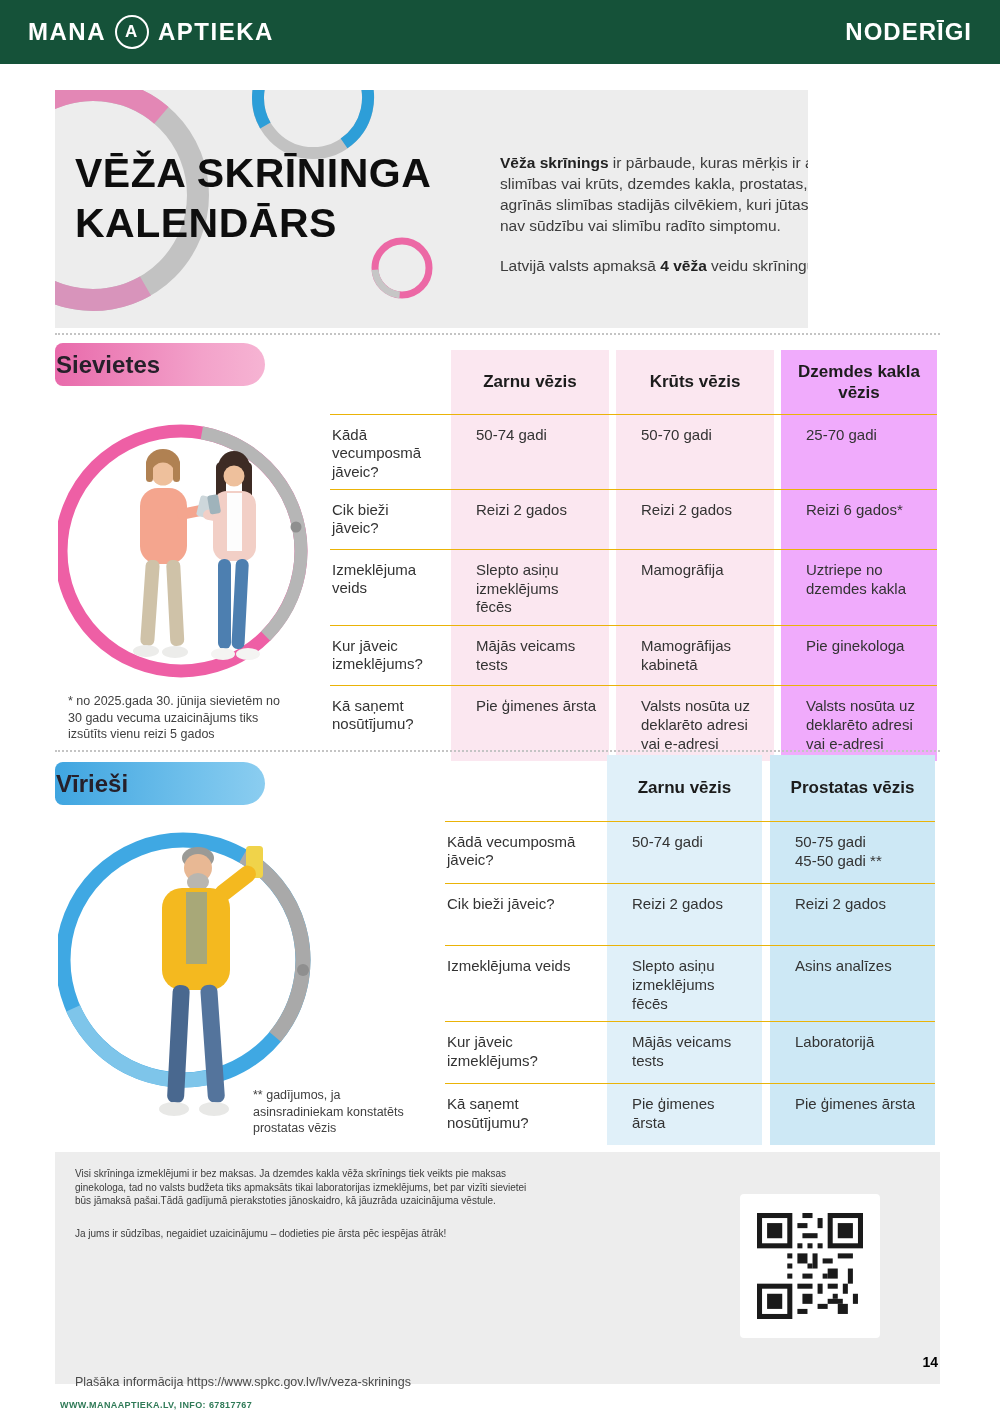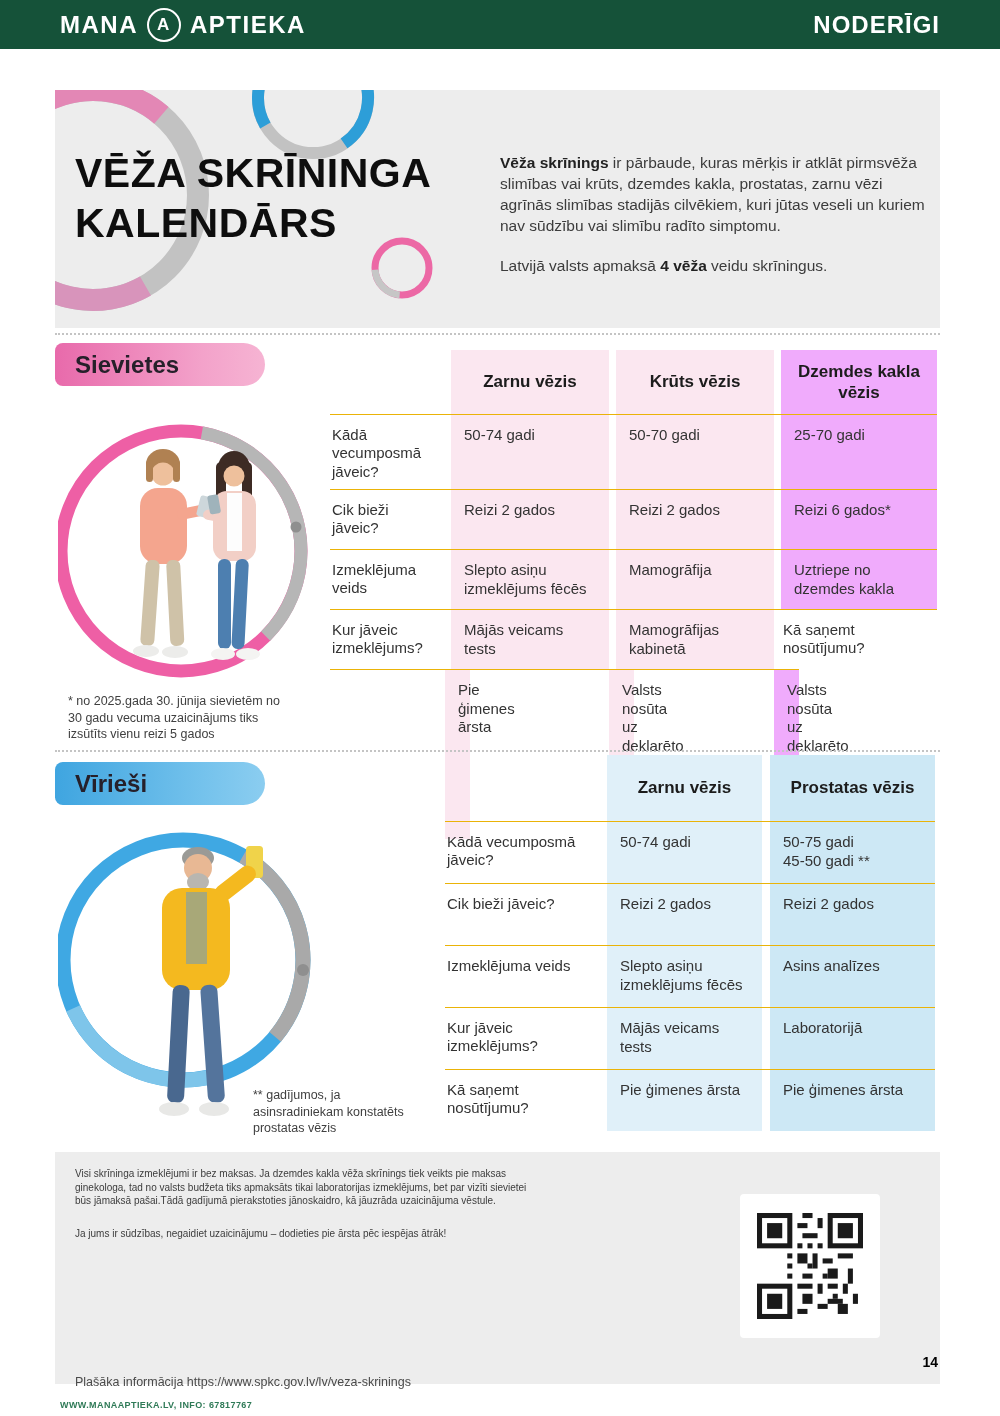--- a/index.html
+++ b/index.html
@@ -1,42 +1,42 @@
 <!DOCTYPE html>
 <html><head>
 <meta charset="utf-8">
 <style>
   html,body{margin:0;padding:0;background:#fff;}
   .page{position:relative;width:1000px;height:1416px;background:#fff;overflow:hidden;
         font-family:"Liberation Sans","DejaVu Sans",sans-serif;color:#3c3c3c;}
 
   
-  .topbar{position:absolute;left:0;top:0;width:1000px;height:49px;background:#155239;
-          display:flex;align-items:center;justify-content:space-between;padding:0 60px;box-sizing:border-box;}
+  .topbar{position:absolute;left:0;top:0;width:1000px;height:64px;background:#155239;
+          display:flex;align-items:center;justify-content:space-between;padding:0 28px;box-sizing:border-box;}
   .brand{display:flex;align-items:center;gap:9px;color:#fff;font-weight:bold;
          font-size:24px;letter-spacing:1.5px;}
   .logo-a{width:30px;height:30px;border:2.5px solid #fff;border-radius:50%;
           display:flex;align-items:center;justify-content:center;font-size:17px;font-weight:bold;color:#fff;}
   .corner{color:#fff;font-weight:bold;font-size:24px;letter-spacing:1px;}
 
   
-  .hero{position:absolute;left:55px;top:90px;width:885px;height:238px;background:#ededed;overflow:hidden;}
+  .hero{position:absolute;left:55px;top:90px;width:753px;height:238px;background:#ededed;overflow:hidden;}
   .hero svg.ring{position:absolute;}
   .hero-title{position:absolute;left:20px;top:58px;font-size:41px;line-height:1.22;font-weight:bold;
               color:#0e0e0e;letter-spacing:0.5px;z-index:2;}
   .hero-text{position:absolute;left:445px;top:62px;width:430px;font-size:15.5px;line-height:1.36;color:#3c3c3c;z-index:2;}
   .hero-text .p2{margin-top:19px;}
   b.lead{color:#222;}
 
   
   .dotted{position:absolute;left:55px;width:885px;border-top:2px dotted #c4c4c4;}
 
   
   .pill{position:absolute;left:55px;width:210px;height:43px;display:flex;align-items:center;
-        padding-left:20px;box-sizing:border-box;font-size:24px;font-weight:bold;color:#26202a;
+        padding-left:1px;box-sizing:border-box;font-size:24px;font-weight:bold;color:#26202a;
         border-radius:8px 22px 22px 8px;}
   .pill-w{top:343px;background:linear-gradient(90deg,#e86aab 0%,#f3a2ca 70%,#f6b4d3 100%);}
   .pill-m{top:762px;background:linear-gradient(90deg,#3fa5e0 0%,#74c2ec 70%,#8bcdf0 100%);}
 
   
   .figure{position:absolute;}
   .fig-w{left:58px;top:392px;width:278px;height:312px;}
   .fig-m{left:58px;top:810px;width:285px;height:335px;}
 
   .footnote{position:absolute;font-size:12.5px;line-height:1.32;color:#404040;}
@@ -46,21 +46,21 @@
   
   .ctable{position:absolute;display:grid;}
   .wtable{left:330px;top:350px;width:607px;grid-template-columns:115px 6px 158px 7px 158px 7px 156px;
           grid-auto-rows:minmax(60px,auto);}
   .mtable{left:445px;top:755px;width:490px;grid-template-columns:155px 7px 155px 8px 165px;
           grid-auto-rows:minmax(62px,auto);}
   .hdr{display:flex;align-items:center;justify-content:center;text-align:center;
        font-weight:bold;font-size:17px;color:#1c1c1c;line-height:1.25;padding:6px 8px;box-sizing:border-box;}
   .wtable .hdr{min-height:64px;} .mtable .hdr{min-height:66px;}
   .lbl{font-size:15px;color:#333;line-height:1.22;padding:11px 6px 8px 2px;box-sizing:border-box;}
-  .val{font-size:15px;color:#333;line-height:1.25;padding:11px 12px 8px 13px;box-sizing:border-box;white-space:pre-line;}
+  .val{font-size:15px;color:#333;line-height:1.25;padding:11px 12px 8px 25px;box-sizing:border-box;white-space:pre-line;}
   .pink1{background:#fbe7f0;} .pink2{background:#f0abfc;}
   .blue1{background:#e0f0f9;} .blue2{background:#cde8f5;}
   .bt{border-top:1px solid #eab308;}
 
   
   .infobox{position:absolute;left:55px;top:1152px;width:885px;height:232px;background:#ededed;}
   .info-text{position:absolute;left:20px;top:15px;width:455px;font-size:10px;line-height:1.36;color:#3c3c3c;}
   .info-text .p2{margin-top:19px;}
   .info-link{position:absolute;left:20px;top:178px;font-size:12.5px;color:#4a4a4a;margin-top:45px;}
   .qrcard{position:absolute;left:685px;top:42px;width:140px;height:144px;background:#fff;border-radius:4px;
@@ -188,20 +188,21 @@
     <div class="val pink1 bt">Mamogrāfija</div>
       <div class="bt"></div>
     <div class="val pink2 bt">Uztriepe no dzemdes kakla</div>
 
     <div class="lbl bt">Kur jāveic izmeklējums?</div>
       <div class="bt"></div>
     <div class="val pink1 bt">Mājās veicams tests</div>
       <div class="bt"></div>
     <div class="val pink1 bt">Mamogrāfijas kabinetā</div>
       <div class="bt"></div>
+    <div class="val pink2 bt">Pie ginekologa</div>
 
     <div class="lbl bt">Kā saņemt nosūtījumu?</div>
       <div class="bt"></div>
     <div class="val pink1 bt">Pie ģimenes ārsta</div>
       <div class="bt"></div>
     <div class="val pink1 bt">Valsts nosūta uz deklarēto adresi vai e-adresi</div>
       <div class="bt"></div>
     <div class="val pink2 bt">Valsts nosūta uz deklarēto adresi vai e-adresi</div>
   </div>
 

